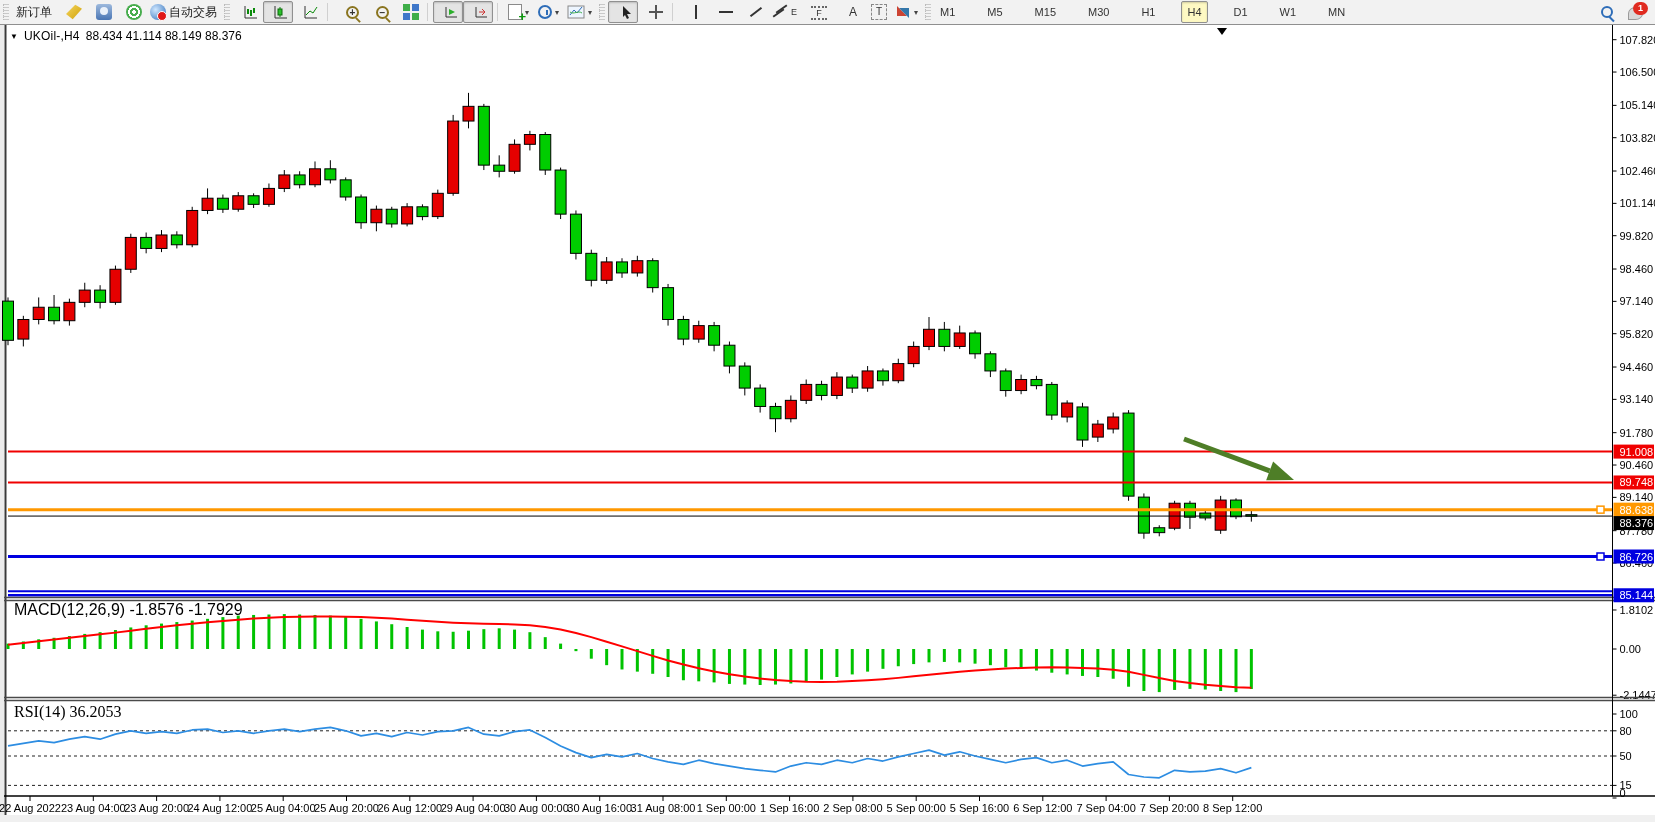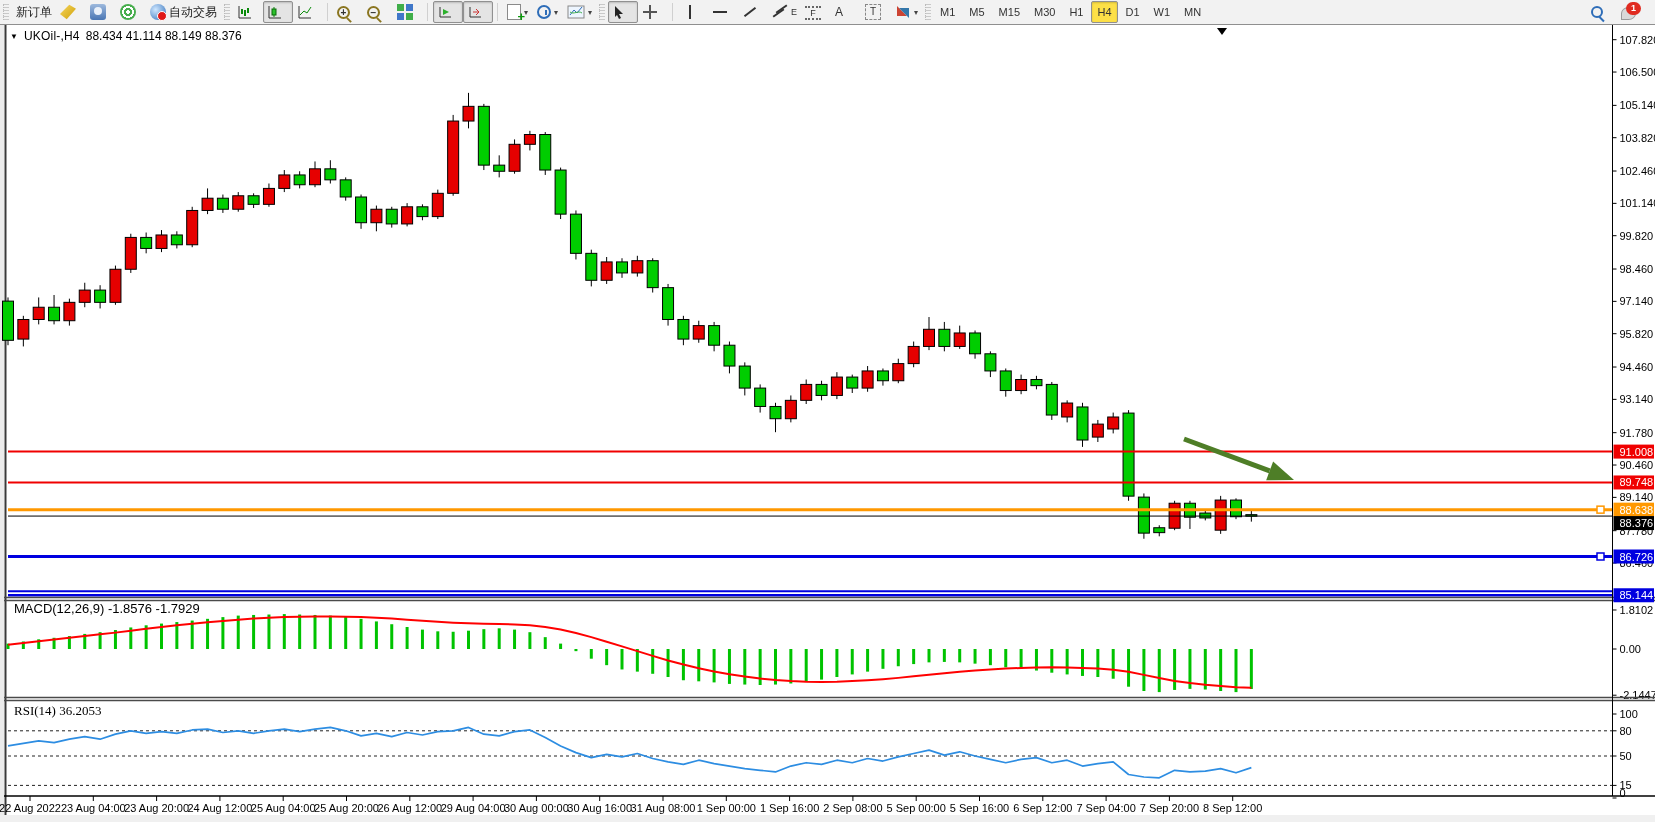--- a/index.html
+++ b/index.html
@@ -2,21 +2,21 @@
 <html><head>
 <meta charset="utf-8">
 <style>
   html,body{margin:0;padding:0;width:1655px;height:822px;overflow:hidden;
     font-family:"Liberation Sans",sans-serif;background:#f0f0f0;position:relative;}
   
   #toolbar{position:absolute;left:0;top:0;width:1655px;height:24px;background:#f2f2f2;
     border-bottom:1px solid #8f8f8f;display:flex;align-items:center;z-index:5;font-size:12px;color:#222;}
   .grip{width:5px;height:16px;margin:0 3px;background:repeating-linear-gradient(to bottom,#c9c9c9 0 1px,transparent 1px 3px);border-left:1px dotted #bbb;}
   .vsep{width:1px;height:18px;border-left:1px solid #d0d0d0;margin:0 4px;}
-  .tbtn{height:20px;min-width:22px;display:flex;align-items:center;justify-content:flex-start;gap:3px;
+  .tbtn{height:20px;min-width:22px;display:flex;align-items:center;justify-content:flex-end;gap:3px;
     padding:0 3px;border:1px solid transparent;border-radius:2px;cursor:default;white-space:nowrap;}
   .tbtn.pressed{border:1px solid #909090;background:#e4e4e4;box-shadow:inset 0 1px 2px rgba(0,0,0,.18);}
   .caret{font-size:8px;color:#444;}
   .ic{width:16px;height:16px;display:inline-block;position:relative;}
   .i-tag{background:linear-gradient(135deg,#f6d661,#cfa106);clip-path:polygon(0 62%,58% 4%,100% 30%,42% 96%);}
   .i-user{background:linear-gradient(180deg,#9db9dd,#4a76b4);border-radius:3px;}
   .i-user::after{content:"";position:absolute;left:4px;top:3px;width:8px;height:8px;border-radius:50%;background:#eaf1fa;}
   .i-signal{border-radius:50%;background:radial-gradient(circle,#ffffff 0 2px,#47ad4d 2px 4px,#ffffff 4px 6px,#47ad4d 6px 8px);}
   .i-globe{border-radius:50%;background:radial-gradient(circle at 35% 35%,#cfe7ff,#2e6db8);}
   .i-globe::after{content:"";position:absolute;right:-1px;bottom:-1px;width:8px;height:8px;border-radius:50%;background:#e01818;border:1px solid #fff;}
@@ -44,27 +44,27 @@
   .i-fib{border-top:2px dotted #666;border-bottom:2px dotted #666;height:10px;margin-top:2px;text-align:center;font-size:9px;color:#333;}
   .i-lbl{border:1px dashed #888;text-align:center;font-size:10px;color:#333;line-height:14px;width:14px;height:14px;}
   .i-arrows::before{content:"";position:absolute;left:2px;top:2px;border:5px solid transparent;border-bottom-color:#c43;border-left-color:#c43;}
   .i-arrows::after{content:"";position:absolute;right:2px;bottom:2px;border:5px solid transparent;border-top-color:#37a;border-right-color:#37a;}
   .i-search{border:2px solid #2e6db8;border-radius:50%;width:8px;height:8px;}
   .i-search::after{content:"";position:absolute;right:-4px;bottom:-4px;width:7px;height:2px;background:#2e6db8;transform:rotate(45deg);}
   .i-chat{background:#d9d9d9;border:1px solid #9a9a9a;border-radius:50% 50% 50% 0;width:13px;height:11px;margin-top:3px;}
   .badge{position:absolute;right:-6px;top:-6px;min-width:13px;height:13px;border-radius:7px;background:#e02b20;
     color:#fff;font-size:9px;line-height:13px;text-align:center;font-weight:bold;padding:0 1px;}
   .tfbtn{height:20px;padding:0 5px;font-size:11px;color:#333;display:flex;align-items:center;border:1px solid transparent;border-radius:2px;}
-  .tfbtn.pressed{border:1px solid #909090;background:#fde047;box-shadow:inset 0 1px 2px rgba(0,0,0,.18);}
+  .tfbtn.pressed{border:1px solid #909090;background:#fef9c3;box-shadow:inset 0 1px 2px rgba(0,0,0,.18);}
   .minisvg{display:block;}
   
   #cv{position:absolute;left:0;top:0;z-index:1;}
   #chart-title{position:absolute;left:10px;top:29px;z-index:3;font-size:12px;color:#000;display:flex;gap:6px;align-items:center;}
   #chart-title .dd{font-size:8px;}
-  .pane-label{position:absolute;z-index:3;font-size:13px;color:#000;}
+  .pane-label{position:absolute;z-index:3;font-size:16px;color:#000;}
   #spacer{flex:1;}
   text{font-family:"Liberation Sans",sans-serif;}
 </style>
 </head>
 <body>
 
 <div id="toolbar">
   <div class="grip"></div>
   <div class="tbtn">
     <span>新订单</span>
@@ -172,21 +172,21 @@
       <span style="font-size:12px;color:#333">A</span>
     </div>
   <div class="tbtn">
       <span class="i-lbl">T</span>
     </div>
   <div class="tbtn">
     <span class="ic i-arrows"></span>
     <span class="caret">▾</span>
   </div>
   <div class="grip"></div>
-  <div id="tf-bar" style="display:flex;gap:2px;">
+  <div id="tf-bar" style="display:flex;gap:20px;">
       <div class="tfbtn">M1</div>
       <div class="tfbtn">M5</div>
       <div class="tfbtn">M15</div>
       <div class="tfbtn">M30</div>
       <div class="tfbtn">H1</div>
       <div class="tfbtn pressed">H4</div>
       <div class="tfbtn">D1</div>
       <div class="tfbtn">W1</div>
       <div class="tfbtn">MN</div>
     </div>

